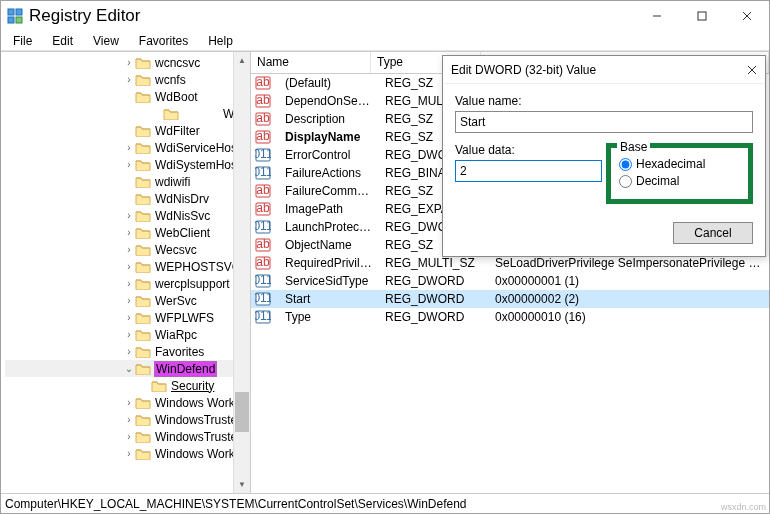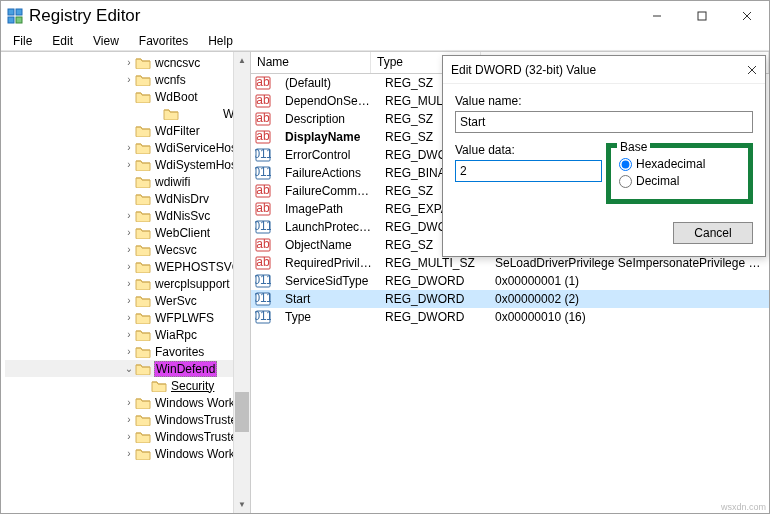--- a/index.html
+++ b/index.html
@@ -508,20 +508,23 @@
             </span>
             <span class="cell col-name" style="width: 100px;">Type</span>
             <span class="cell col-type" style="width: 110px;">REG_DWORD</span>
             <span class="cell col-data" style="flex: 1 1 0%;">0x00000010 (16)</span>
           </div>
         </div>
     </div>
 
   </div>
 
+  <div class="statusbar">
+    <span>Computer\HKEY_LOCAL_MACHINE\SYSTEM\CurrentControlSet\Services\WinDefend</span>
+  </div>
 </div>
 
 <div class="dialog">
   <div class="dtitle">
     <span class="t">Edit DWORD (32-bit) Value</span>
     <span>
         <svg width="10" height="10">
           <line x1="1" y1="1" x2="9" y2="9" stroke="#333"></line>
           <line x1="9" y1="1" x2="1" y2="9" stroke="#333"></line>
         </svg>

